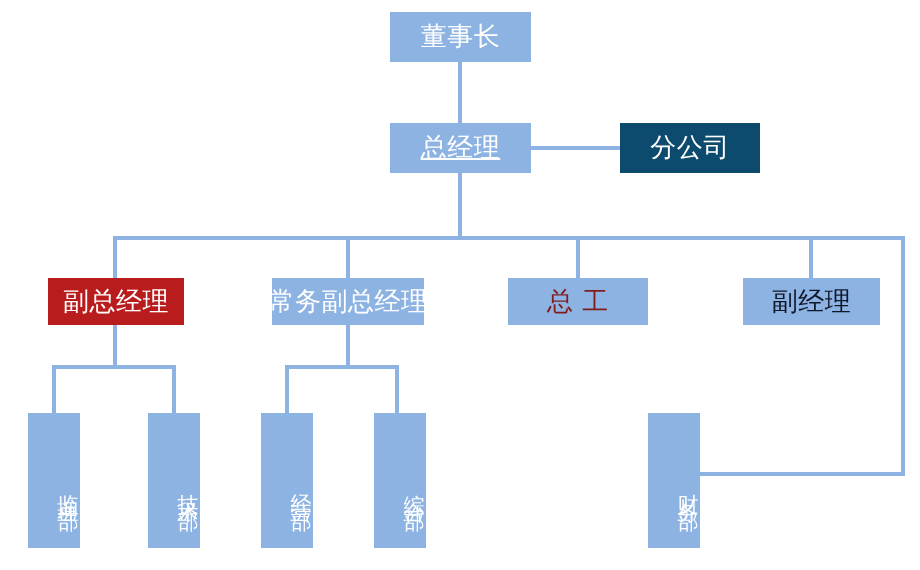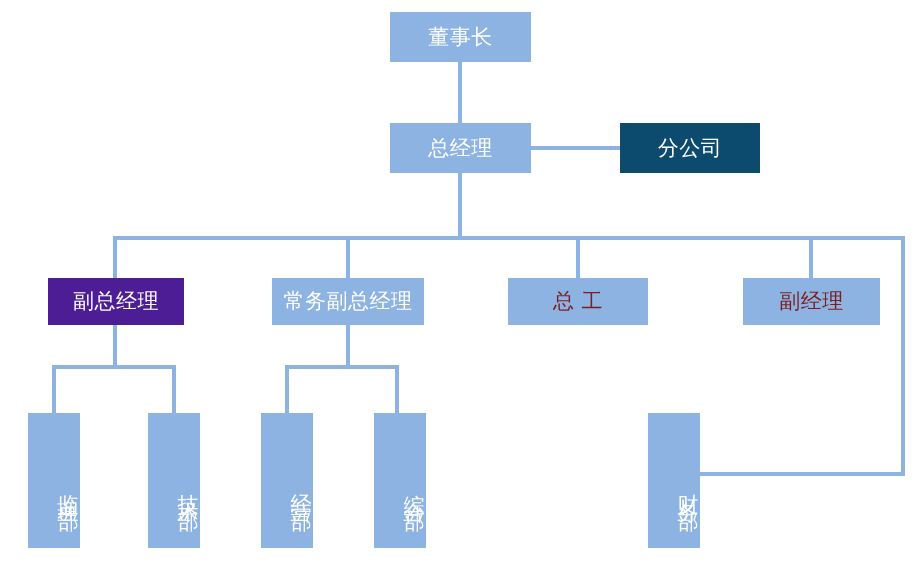--- a/index.html
+++ b/index.html
@@ -25,21 +25,21 @@
     color: #ffffff;
     display: flex;
     align-items: center;
     justify-content: center;
     box-sizing: border-box;
     line-height: 1.15;
     letter-spacing: 0.5px;
     white-space: pre;
   }
   .node.horiz {
-    font-size: 21px;
+    font-size: 26px;
   }
   .node.vert {
     writing-mode: vertical-rl;
     text-orientation: upright;
     font-size: 21px;
     letter-spacing: 8px;
     padding-top: 16px;
     align-items: flex-start;
     justify-content: center;
     white-space: nowrap;
@@ -79,31 +79,31 @@
   <div class="conn" style="left: 52px; top: 365px; width: 4px; height: 48px; background: rgb(141, 179, 226);"></div>
   <div class="conn" style="left: 172px; top: 365px; width: 4px; height: 48px; background: rgb(141, 179, 226);"></div>
 
   <div class="conn" style="left: 346px; top: 325px; width: 4px; height: 42px; background: rgb(141, 179, 226);"></div>
   <div class="conn" style="left: 285px; top: 365px; width: 114px; height: 4px; background: rgb(141, 179, 226);"></div>
   <div class="conn" style="left: 285px; top: 365px; width: 4px; height: 48px; background: rgb(141, 179, 226);"></div>
   <div class="conn" style="left: 395px; top: 365px; width: 4px; height: 48px; background: rgb(141, 179, 226);"></div>
 
   <div class="node horiz" style="left: 390px; top: 12px; width: 141px; height: 50px; background: rgb(141, 179, 226); color: rgb(255, 255, 255);">董事长</div>
 
-  <div class="node horiz" style="left: 390px; top: 123px; width: 141px; height: 50px; background: rgb(141, 179, 226); color: rgb(255, 255, 255);">总经理</div>
+  <div class="node horiz" style="left: 390px; top: 123px; width: 141px; height: 50px; background: rgb(141, 179, 226); color: rgb(255, 255, 255); text-decoration: underline;">总经理</div>
 
   <div class="node horiz" style="left: 620px; top: 123px; width: 140px; height: 50px; background: #0c4a6e; color: rgb(255, 255, 255);">分公司</div>
 
-  <div class="node horiz" style="left: 48px; top: 278px; width: 136px; height: 47px; background: #4c1d95; color: rgb(255, 255, 255);">副总经理</div>
+  <div class="node horiz" style="left: 48px; top: 278px; width: 136px; height: 47px; background: #b91c1c; color: rgb(255, 255, 255);">副总经理</div>
 
   <div class="node horiz" style="left: 272px; top: 278px; width: 152px; height: 47px; background: rgb(141, 179, 226); color: rgb(255, 255, 255);">常务副总经理</div>
 
   <div class="node horiz" style="left: 508px; top: 278px; width: 140px; height: 47px; background: rgb(141, 179, 226); color: #7f1d1d;">总 工</div>
 
-  <div class="node horiz" style="left: 743px; top: 278px; width: 137px; height: 47px; background: rgb(141, 179, 226); color: #7f1d1d;">副经理</div>
+  <div class="node horiz" style="left: 743px; top: 278px; width: 137px; height: 47px; background: rgb(141, 179, 226); color: #0f172a;">副经理</div>
 
   <div class="node vert" style="left: 28px; top: 413px; width: 52px; height: 135px; background: rgb(141, 179, 226); color: rgb(255, 255, 255);">监理部</div>
 
   <div class="node vert" style="left: 148px; top: 413px; width: 52px; height: 135px; background: rgb(141, 179, 226); color: rgb(255, 255, 255);">技术部</div>
 
   <div class="node vert" style="left: 261px; top: 413px; width: 52px; height: 135px; background: rgb(141, 179, 226); color: rgb(255, 255, 255);">经营部</div>
 
   <div class="node vert" style="left: 374px; top: 413px; width: 52px; height: 135px; background: rgb(141, 179, 226); color: rgb(255, 255, 255);">综合部</div>
 
   <div class="node vert" style="left: 648px; top: 413px; width: 52px; height: 135px; background: rgb(141, 179, 226); color: rgb(255, 255, 255);">财务部</div>

